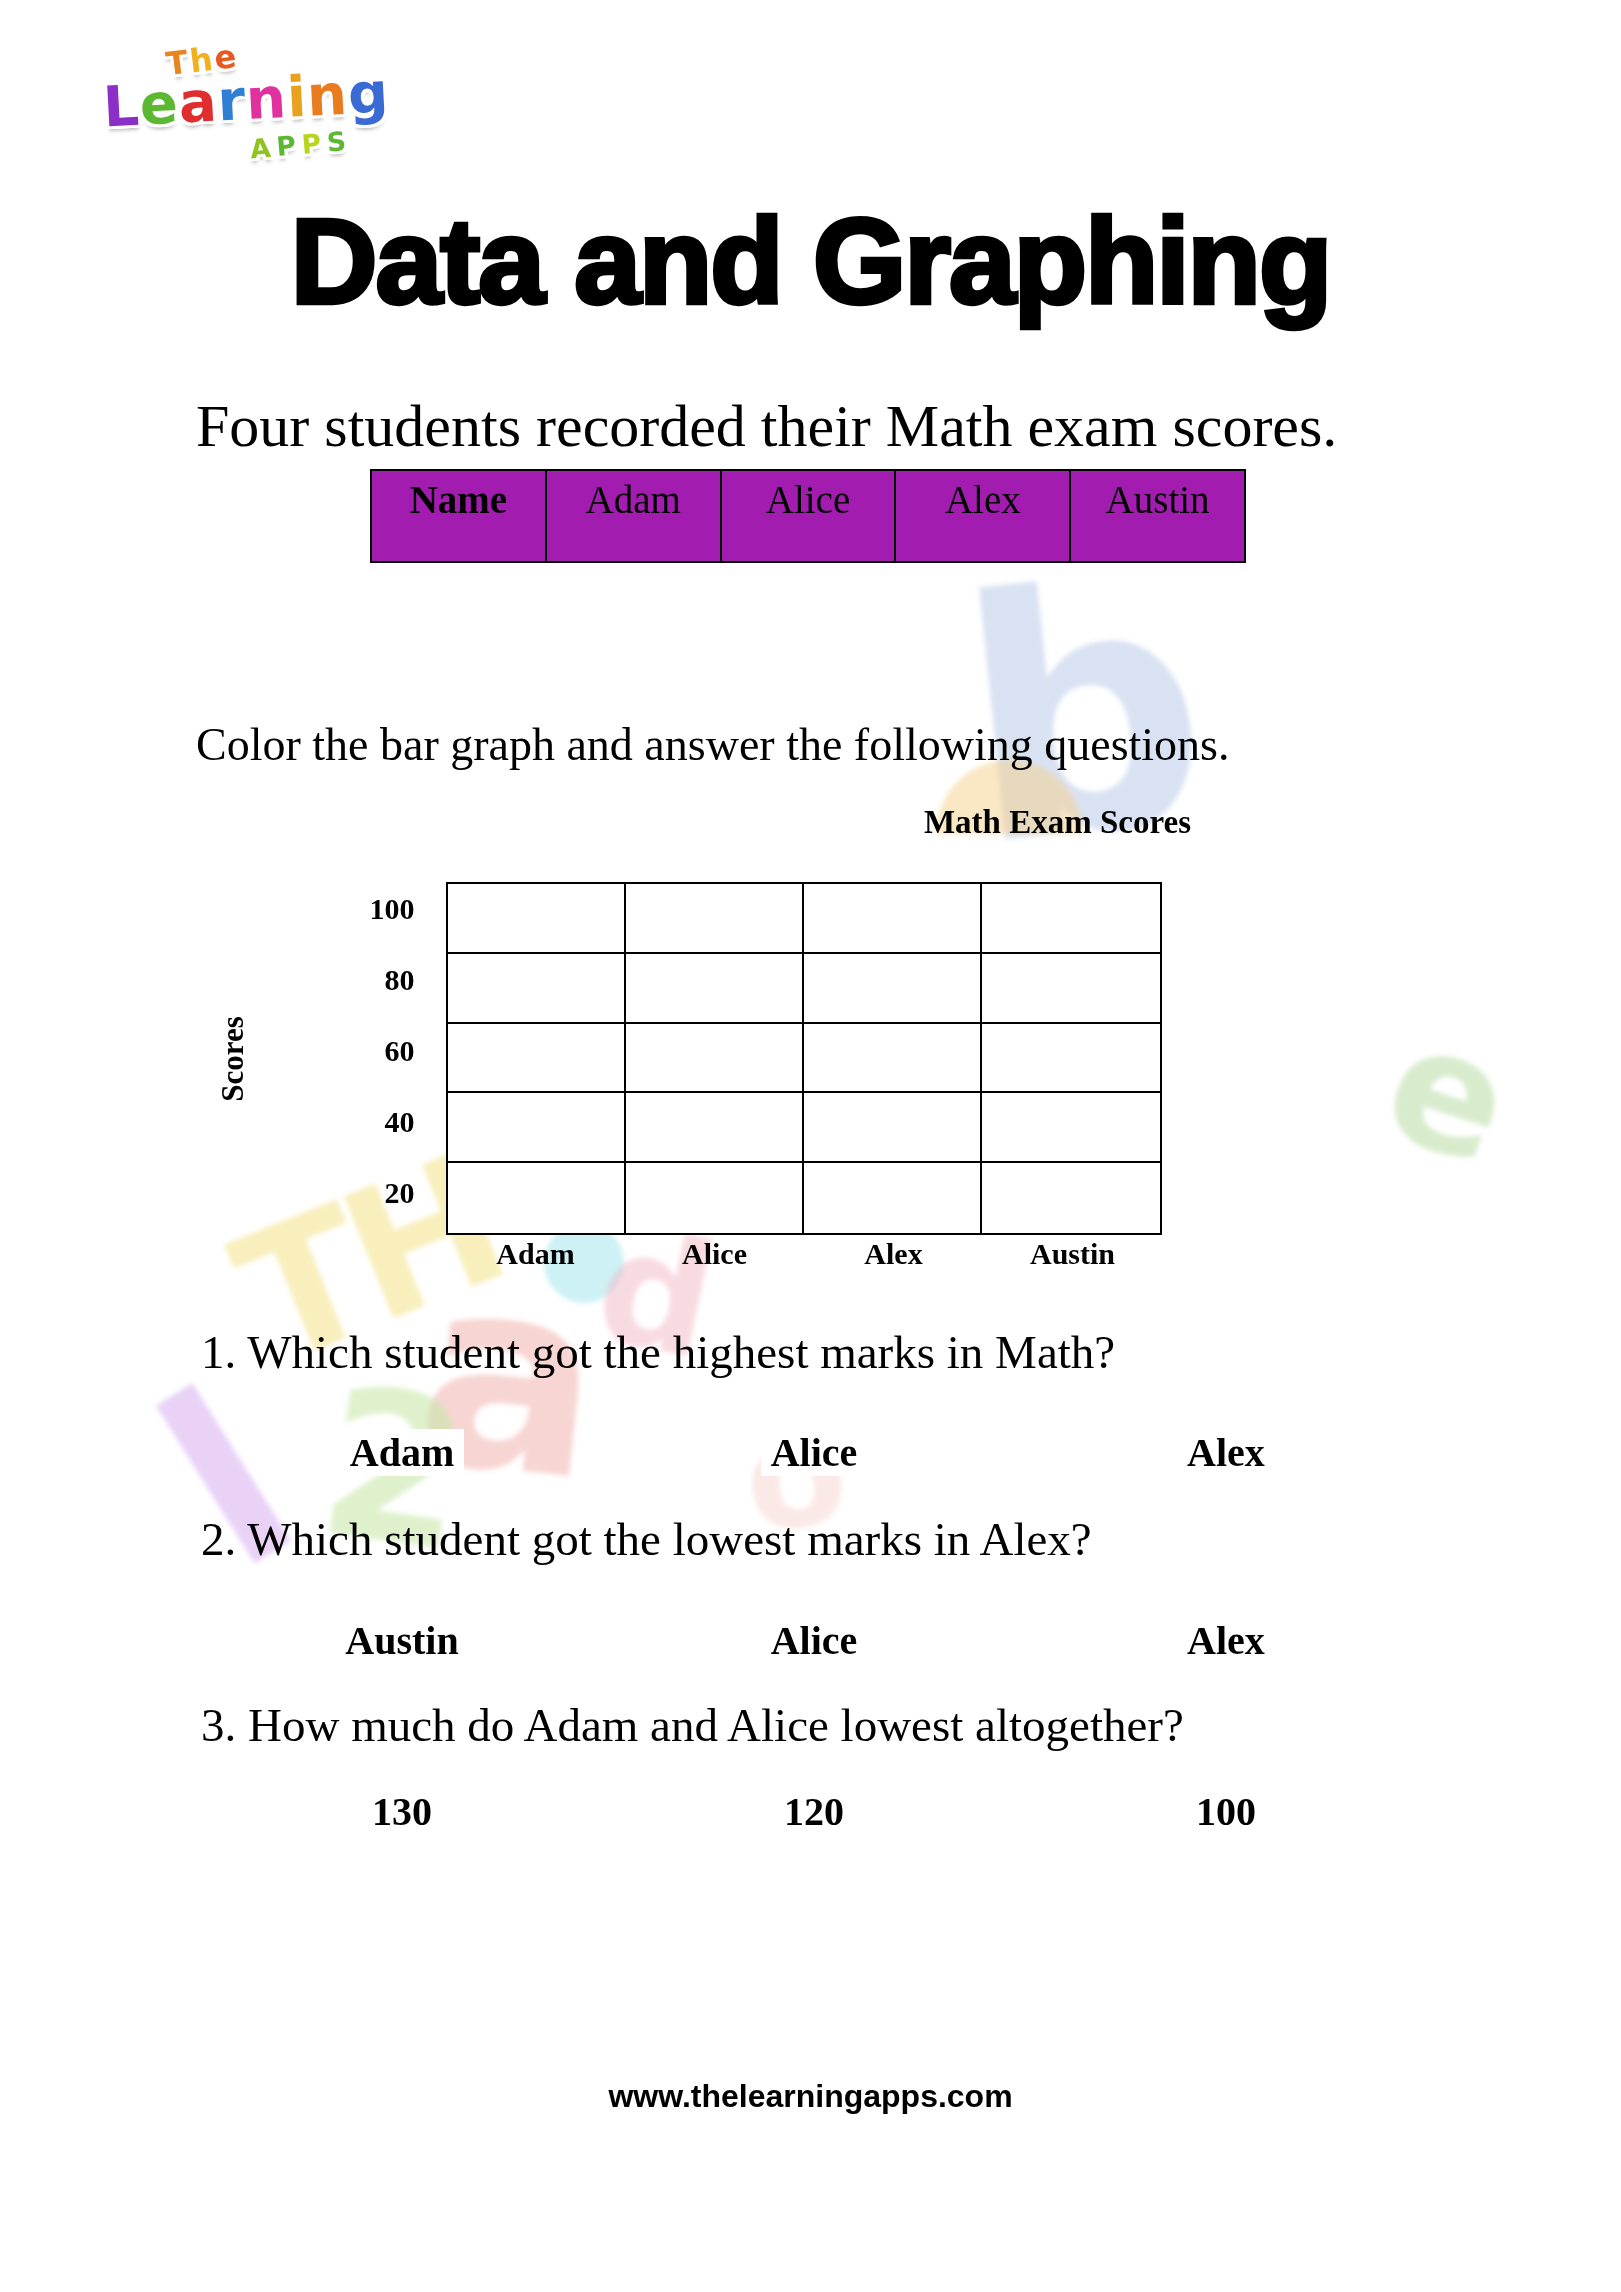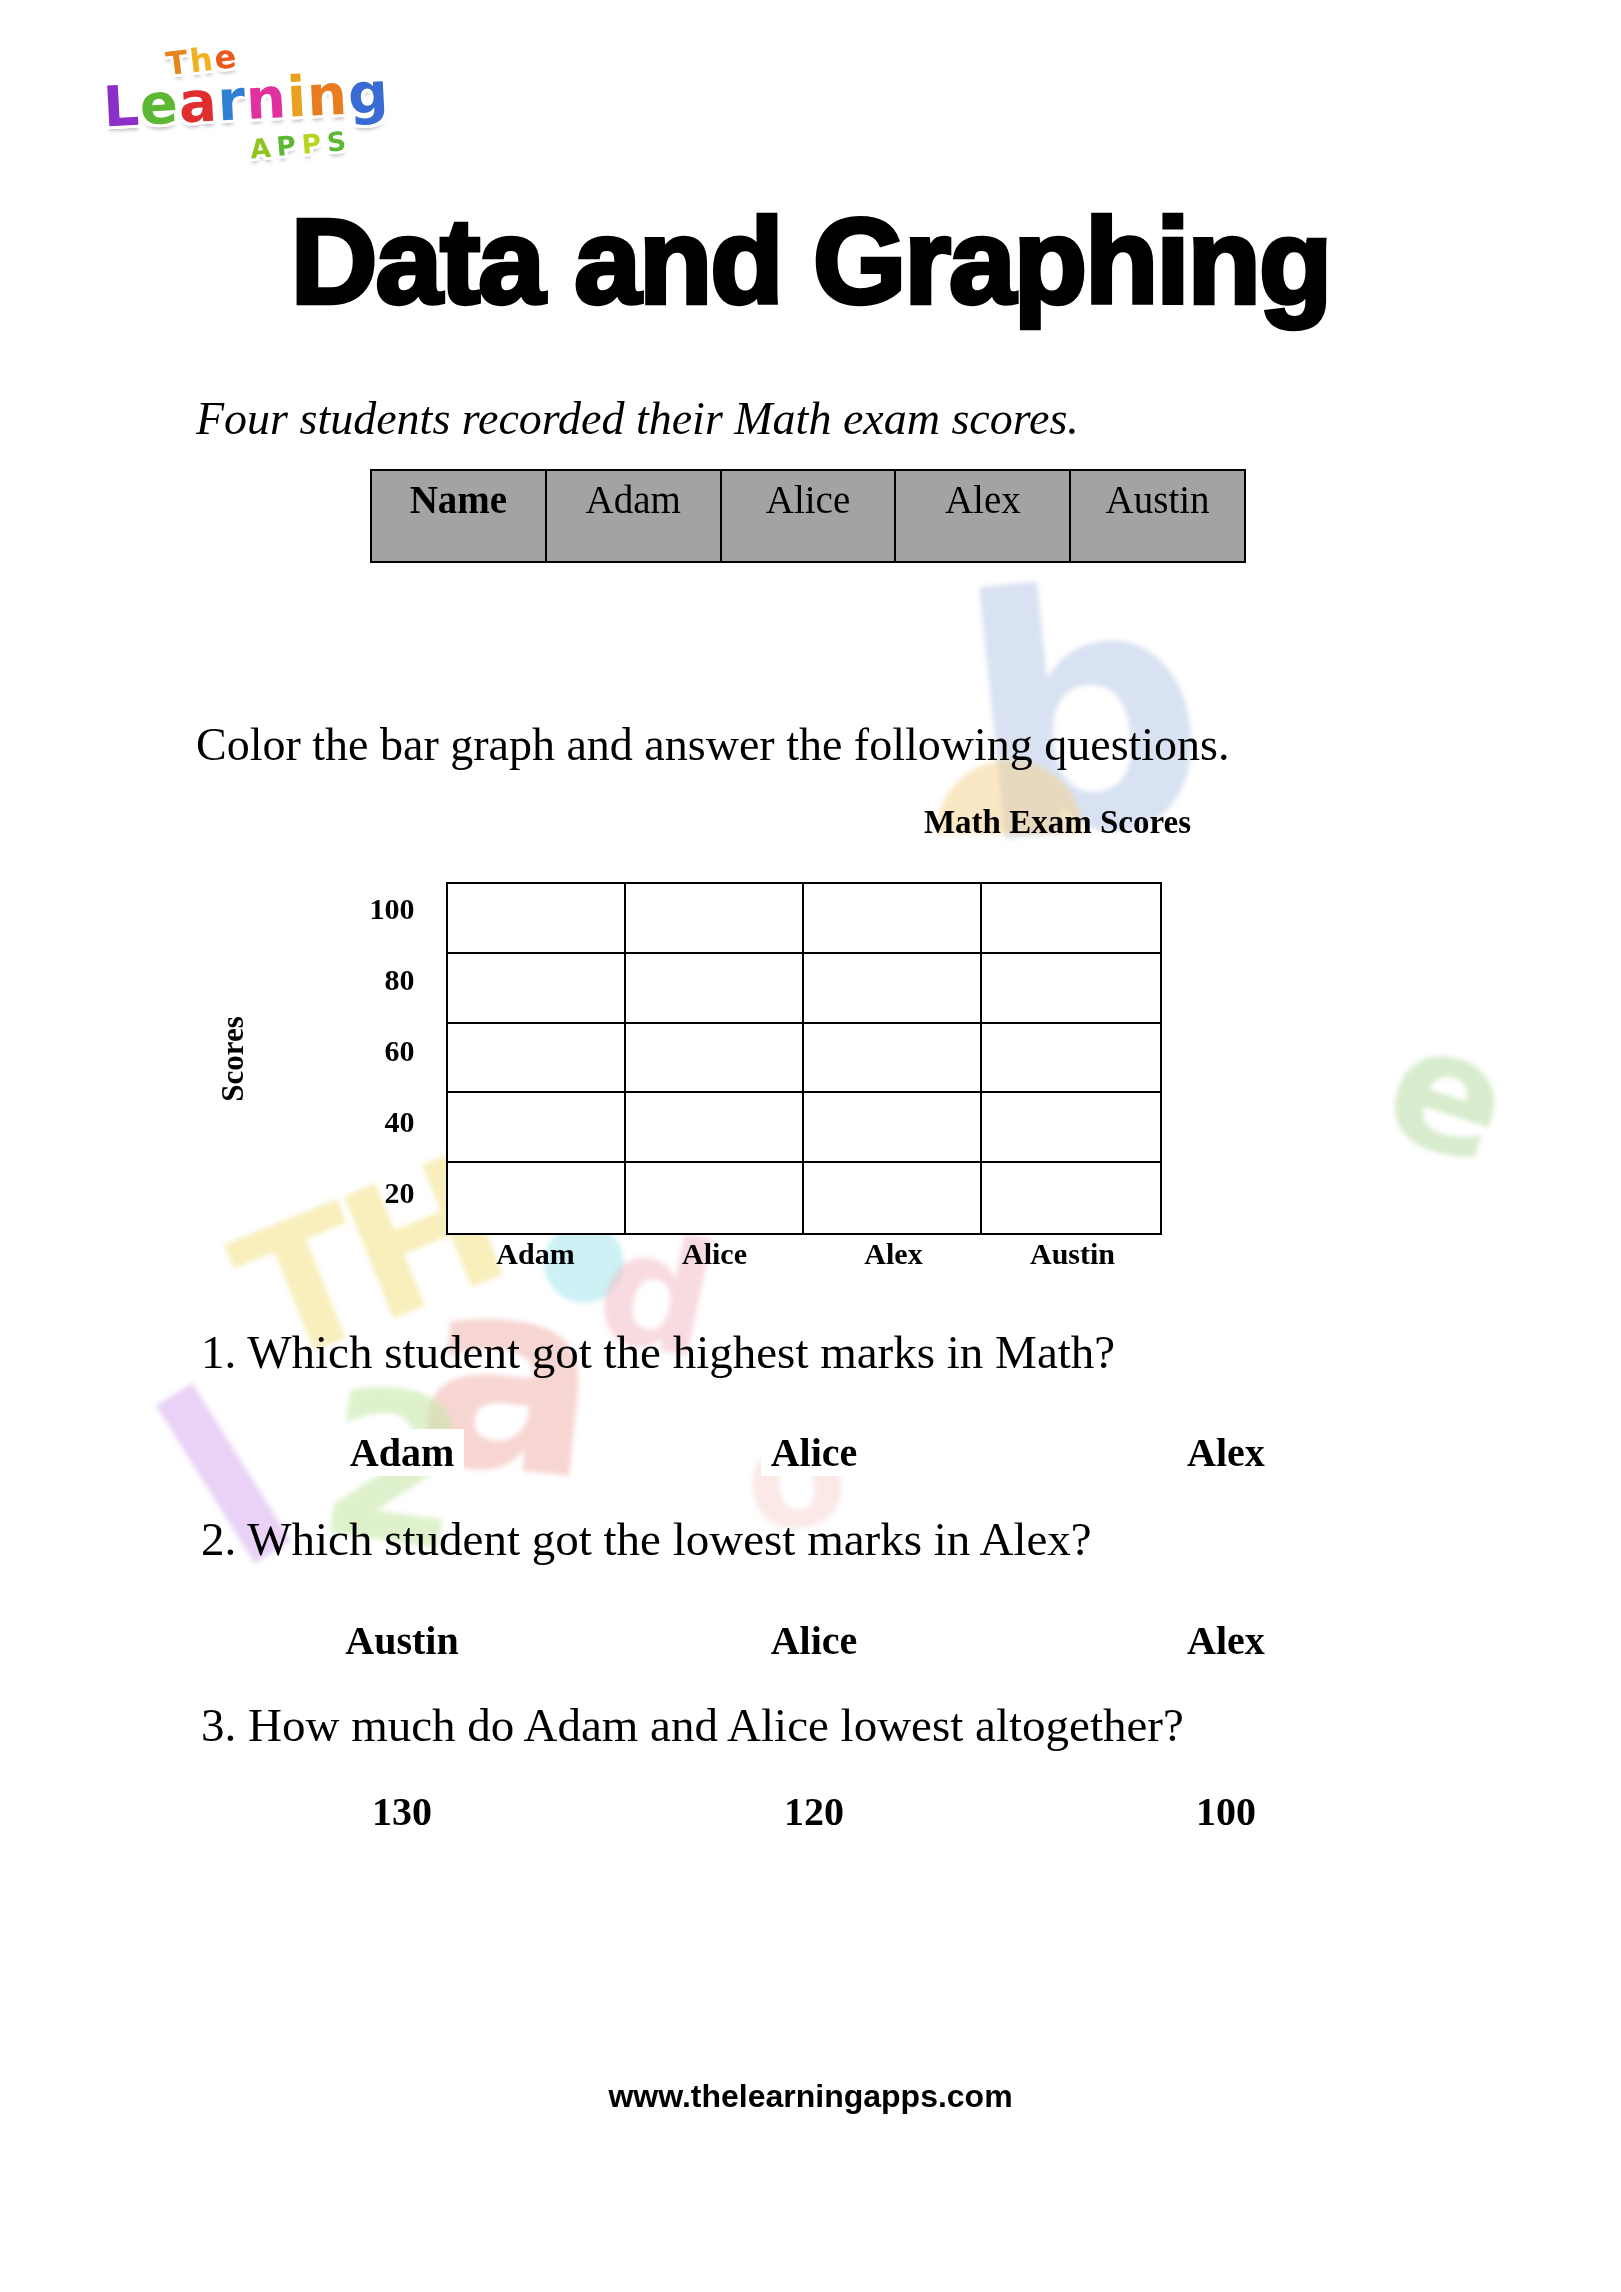--- a/index.html
+++ b/index.html
@@ -28,26 +28,26 @@
     text-shadow:-2.9px -2.9px 0 #fff,2.9px -2.9px 0 #fff,-2.9px 2.9px 0 #fff,2.9px 2.9px 0 #fff,
                 -2.9px 0 0 #fff,2.9px 0 0 #fff,0 -2.9px 0 #fff,0 2.9px 0 #fff,0 4.9px 3.9px rgba(110,110,110,.45);}
   .logo-the{position:absolute;left:63px;top:0;font-size:32px;transform:rotate(-7deg);letter-spacing:2px;}
   .logo-learning{position:absolute;left:0;top:25.5px;font-size:56px;transform:rotate(-3deg);letter-spacing:1px;}
   .logo-apps{position:absolute;left:147px;top:88px;font-size:26.5px;transform:rotate(-5deg);letter-spacing:5.9px;}
 
   
   .title{position:absolute;left:0;top:192px;width:100%;text-align:center;
          font-family:"Liberation Sans",sans-serif;font-weight:bold;font-size:120px;
          letter-spacing:-2px;-webkit-text-stroke:4.4px #000;}
-  .intro{position:absolute;left:196px;top:392px;font-size:46px;font-style:italic;}
+  .intro{position:absolute;left:196px;top:392px;font-size:60px;}
   .instruction{position:absolute;left:196px;top:718px;font-size:46px;}
 
   
   .score-table{position:absolute;left:370px;top:469px;width:876px;border-collapse:collapse;
-               table-layout:fixed;background:#a3a3a3;font-size:39px;}
+               table-layout:fixed;background:#a21caf;font-size:39px;}
   .score-table td,.score-table th{border:2px solid #000;height:84px;vertical-align:top;
                text-align:center;padding:5.9px 0 0 0;font-weight:normal;}
   .score-table .rowlab{font-weight:bold;}
 
   
   .chart-title{position:absolute;left:446px;top:804px;width:745px;text-align:right;
                font-weight:bold;font-size:33px;}
   .scores-label{position:absolute;left:233px;top:1059px;transform:translate(-50%,-50%) rotate(-90deg);
                 font-weight:bold;font-size:31px;}
   .yticks{position:absolute;left:314px;top:882px;width:118px;height:353px;}

